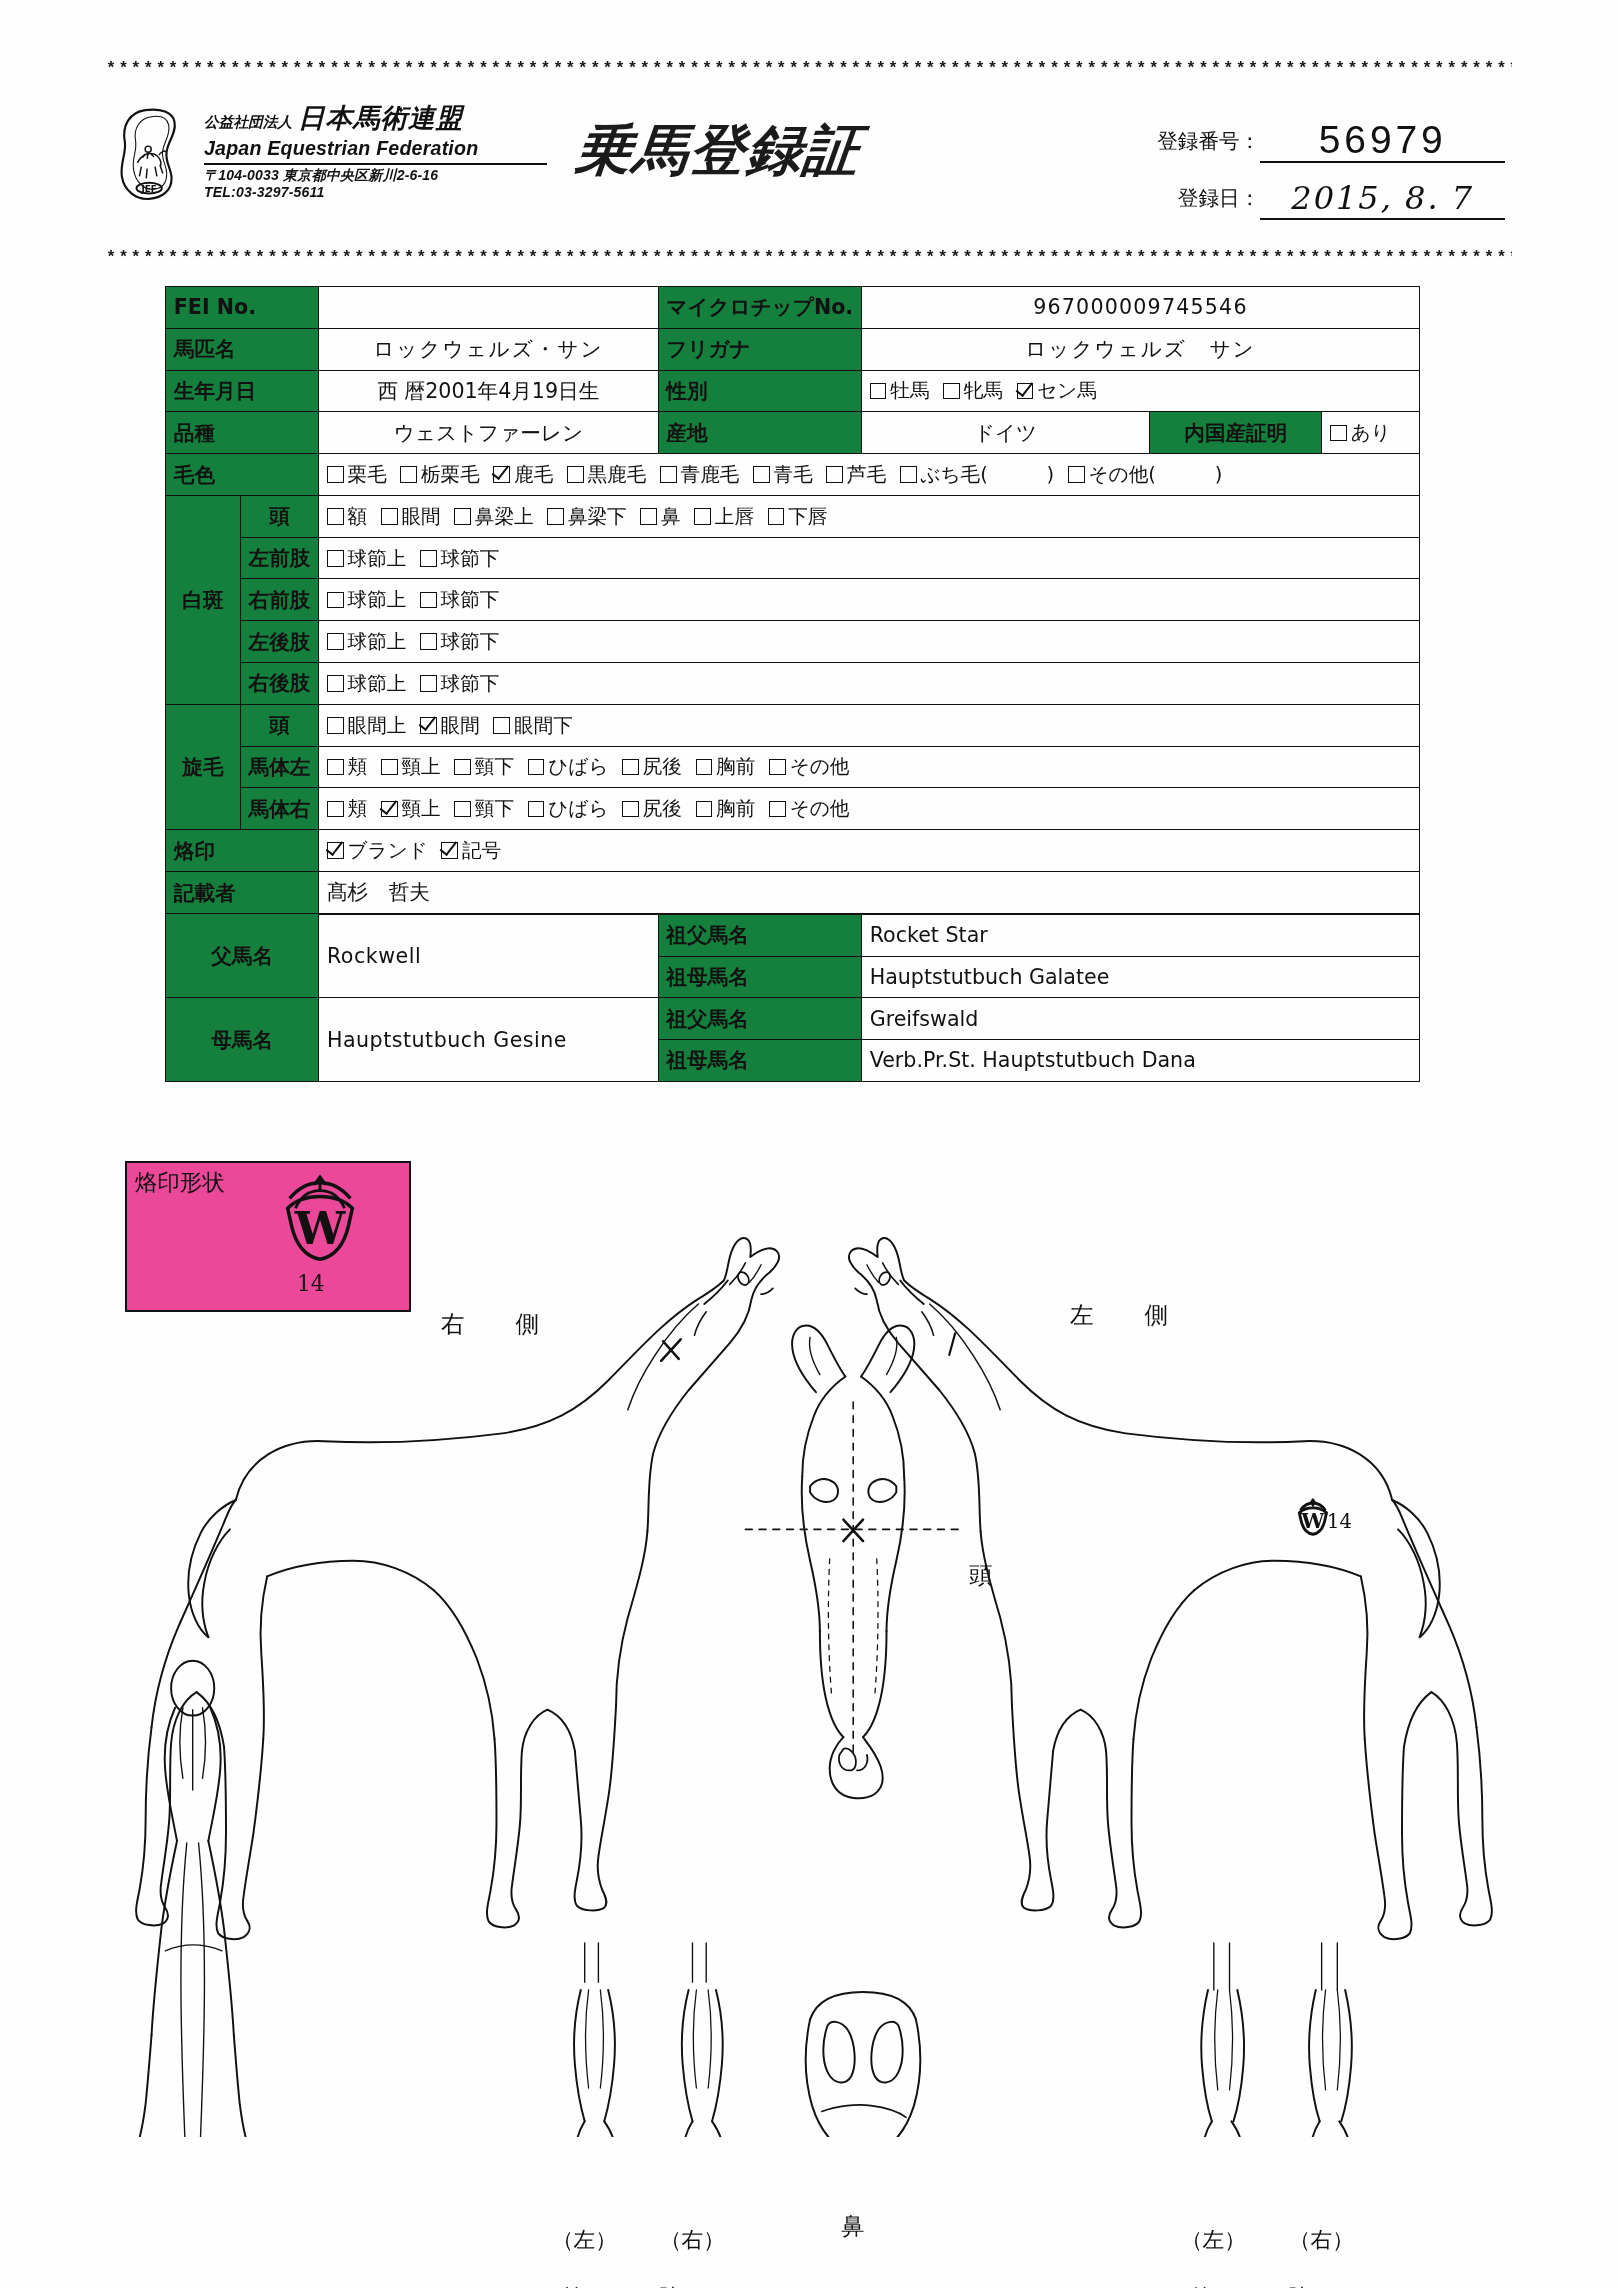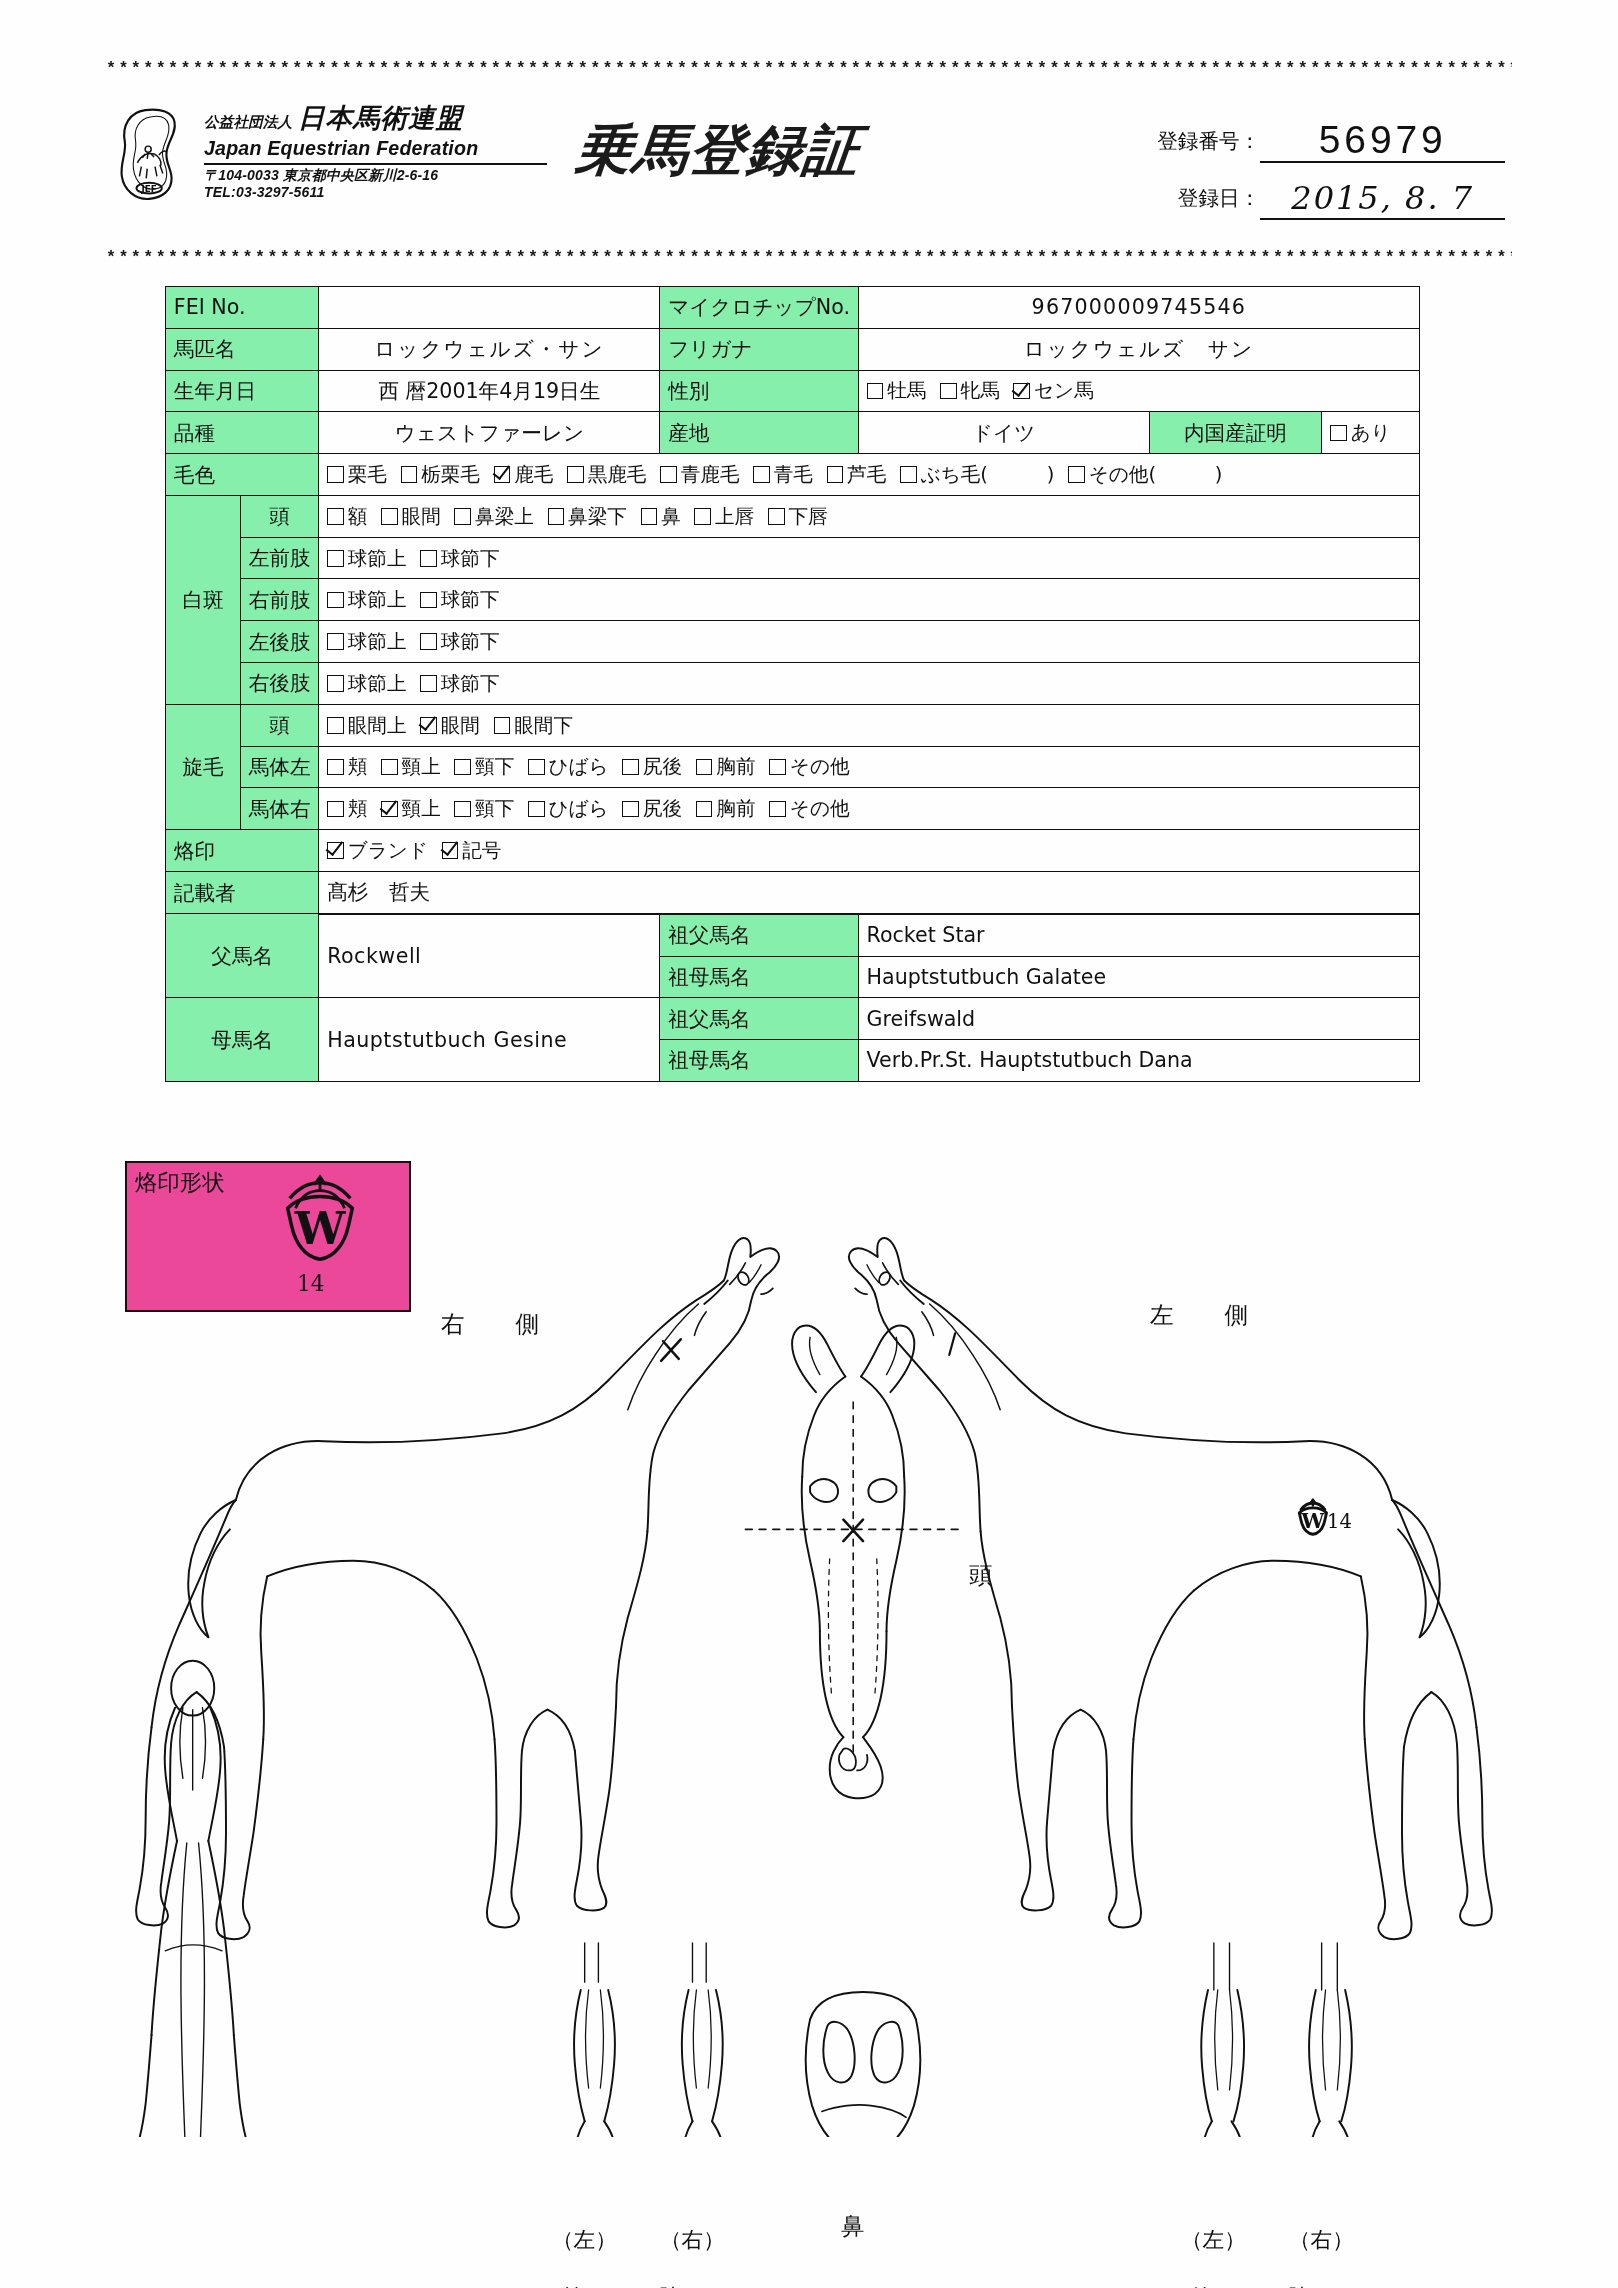--- a/index.html
+++ b/index.html
@@ -52,21 +52,21 @@
     padding-bottom:3.9px;
   }
 
   
   .tbl{position:absolute;left:165px;top:286px;width:1255px;border-collapse:collapse;}
   .tbl td{
     border:1.6px solid #111;
     font-size:20.6px;padding:2.9px 7.8px;height:35px;vertical-align:middle;
     font-family:"DejaVu Sans","Liberation Sans",sans-serif;
   }
-  .hd{background:#86efac;font-size:19.6px;font-weight:400;text-align:left;white-space:nowrap;}
+  .hd{background:#15803d;font-size:19.6px;font-weight:700;text-align:left;white-space:nowrap;}
   .hd.c{text-align:center;}
   .ctr{text-align:center;}
   .mid-val{font-size:24.5px;}
   .mono-num{font-size:22.5px;letter-spacing:1.2px;}
   .thickbot{border-bottom-width:2.9px!important;}
   .opt{display:inline-block;white-space:nowrap;margin-right:13.7px;font-size:19.6px;}
   .box{display:inline-block;width:14.7px;height:14.7px;border:1.8px solid #111;position:relative;
        vertical-align:-2px;margin-right:3.9px;}
   .box.chk::after{
     content:"";position:absolute;left:2px;top:-4.9px;width:6.9px;height:14.7px;
@@ -508,21 +508,21 @@
                    C1248 982 1255 976 1256 966 C1258 956 1253 944 1246 934"></path>
           <path d="M1220 960 C1224 968 1230 974 1236 976" stroke-width="1.3"></path>
           <path d="M1218 998 C1222 1008 1228 1016 1236 1016 C1244 1016 1250 1008 1254 998
                    C1256 1008 1260 1016 1264 1020 L1208 1020 C1212 1016 1216 1008 1218 998 Z"></path>
         </g>
       </g>
     </svg>
 
     
     <div class="dlabel" style="left:323px;top:102px;">右　側</div>
-    <div class="dlabel" style="left:1032px;top:93px;">左　側</div>
+    <div class="dlabel" style="left:952px;top:93px;">左　側</div>
     <div class="dlabel small" style="left:851px;top:353px;">頭</div>
     <div class="dlabel small" style="left:723px;top:1004px;">鼻</div>
     <div class="dlabel small" style="left:434px;top:1019px;font-size:21.6px;">（左）</div>
     <div class="dlabel small" style="left:542px;top:1019px;font-size:21.6px;">（右）</div>
     <div class="dlabel small" style="left:443px;top:1076px;font-size:22.5px;letter-spacing:9.8px;">前　　肢</div>
     <div class="dlabel small" style="left:1063px;top:1019px;font-size:21.6px;">（左）</div>
     <div class="dlabel small" style="left:1171px;top:1019px;font-size:21.6px;">（右）</div>
     <div class="dlabel small" style="left:1072px;top:1076px;font-size:22.5px;letter-spacing:9.8px;">後　　肢</div>
     <div class="dlabel small" style="left:1209px;top:304px;font-size:19.6px;font-family:'DejaVu Serif',serif;">14</div>
   </div>

